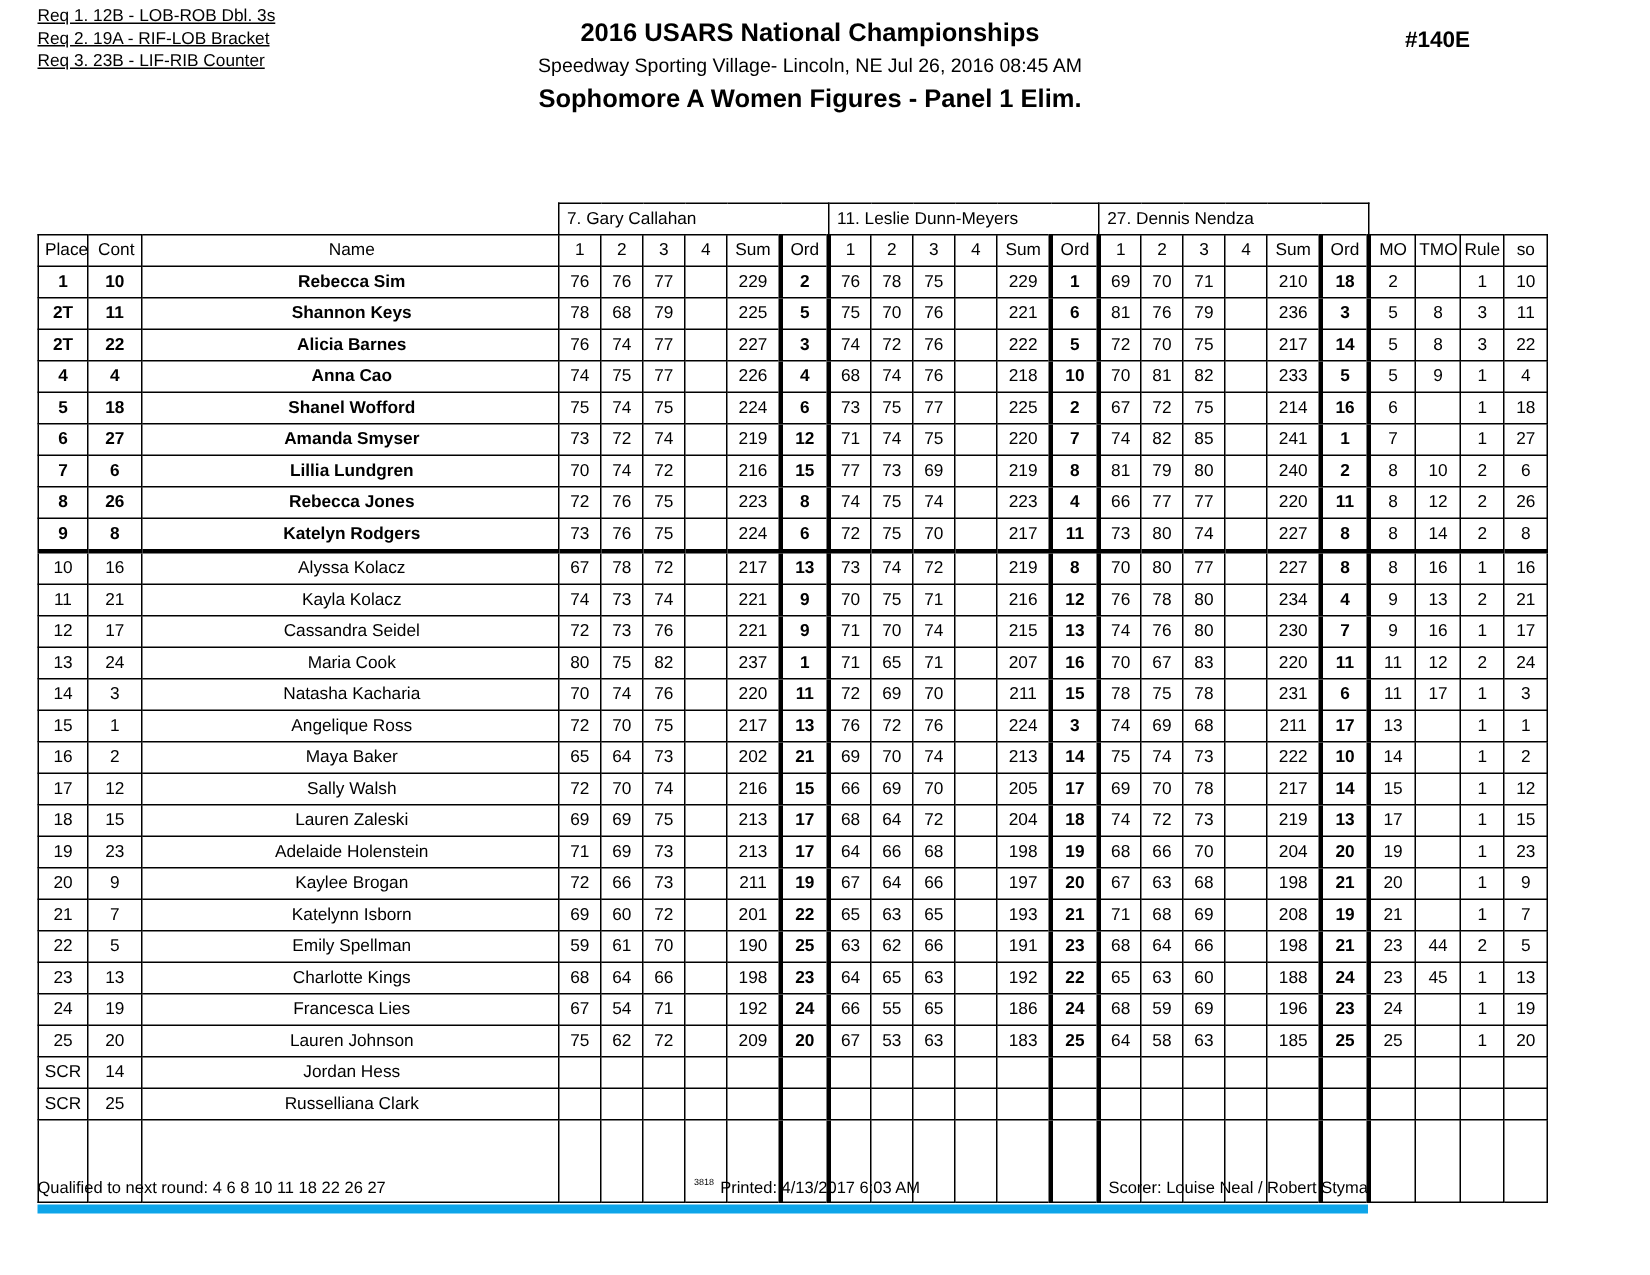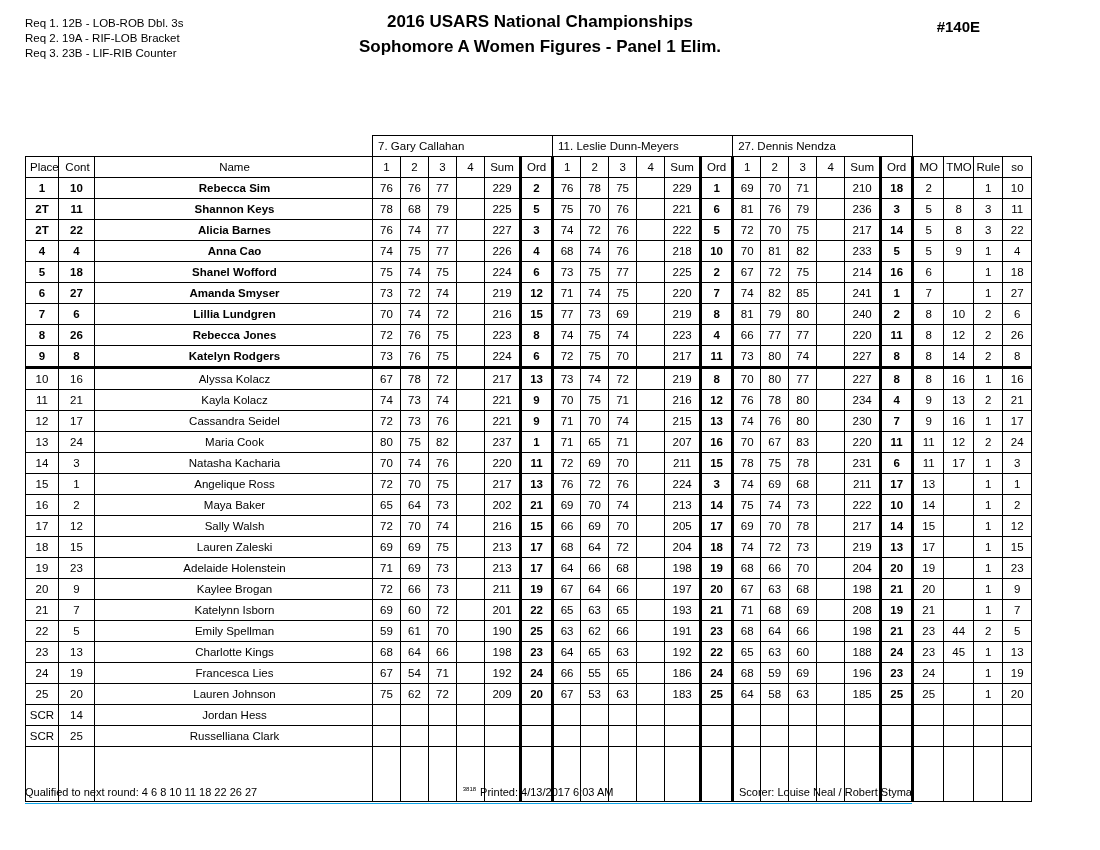--- a/index.html
+++ b/index.html
@@ -1,20 +1,20 @@
 <!DOCTYPE html>
 <html><head>
 <meta charset="utf-8">
 <style>
   html,body { margin:0; padding:0; }
   body {
     width:1100px; height:850px; background:#ffffff; color:#000;
     font-family:"Liberation Sans", sans-serif; position:relative; overflow:hidden;
   }
-  .reqs { position:absolute; left:25px; top:16px; font-size:11.5px; line-height:15px; }
+  .reqs { position:absolute; left:25px; top:4px; font-size:11.5px; line-height:15px;text-decoration:underline; }
   .center-head { position:absolute; left:0; top:12px; width:1080px; text-align:center; }
   .title { font-size:17px; font-weight:bold; }
   .venue { font-size:13px; margin-top:4px; }
   .event { font-size:17px; font-weight:bold; margin-top:5px; }
   .report { font-size:15px; margin-top:6px; }
   .docnum { position:absolute; right:120px; top:18px; font-size:15px; font-weight:bold; }
 
   .tablewrap { position:absolute; left:25px; top:135px; }
   table { border-collapse:collapse; table-layout:fixed; width:916px; font-size:11.5px; }
   td, th { border:1px solid #000; height:20px; padding:0 2px; overflow:hidden;
@@ -22,36 +22,37 @@
   td.nob { border:none; }
   .judgebox { text-align:left; padding-left:5px; }
   .name, th.lft { text-align:center; padding-left:4px; }
   .ord { border-left:3px solid #000; border-right:3px solid #000; }
   td.ordv { font-weight:bold; }
   tr.cut td { border-bottom:3px solid #000; }
   tr.q td.place, tr.q td.cont, tr.q td.name { font-weight:bold; }
   tr.filler td { height:54px; }
 
   .footer { position:absolute; left:25px; top:786px; width:887px; display:flex;
-            justify-content:space-between; font-size:11px; border-bottom:1px solid #0ea5e9;
+            justify-content:space-between; font-size:11px; border-bottom:6px solid #0ea5e9;
             padding-bottom:5px; }
   .ver { font-size:6px; vertical-align:top; margin-right:4px; }
   .foot-mid { margin-left:80px; }
 </style>
 </head>
 <body>
 
 <div class="reqs">
   <div>Req 1. 12B - LOB-ROB Dbl. 3s</div>
   <div>Req 2. 19A - RIF-LOB Bracket</div>
   <div>Req 3. 23B - LIF-RIB Counter</div>
 </div>
 
 <div class="center-head">
   <div class="title">2016 USARS National Championships</div>
+  <div class="venue">Speedway Sporting Village- Lincoln, NE  Jul 26, 2016  08:45 AM</div>
   <div class="event">Sophomore A Women Figures  - Panel 1 Elim.</div>
 </div>
 
 <div class="docnum">#140E</div>
 
 <div class="tablewrap">
   <table>
     <colgroup>
       <col style="width:33px">
         <col style="width:36px">

